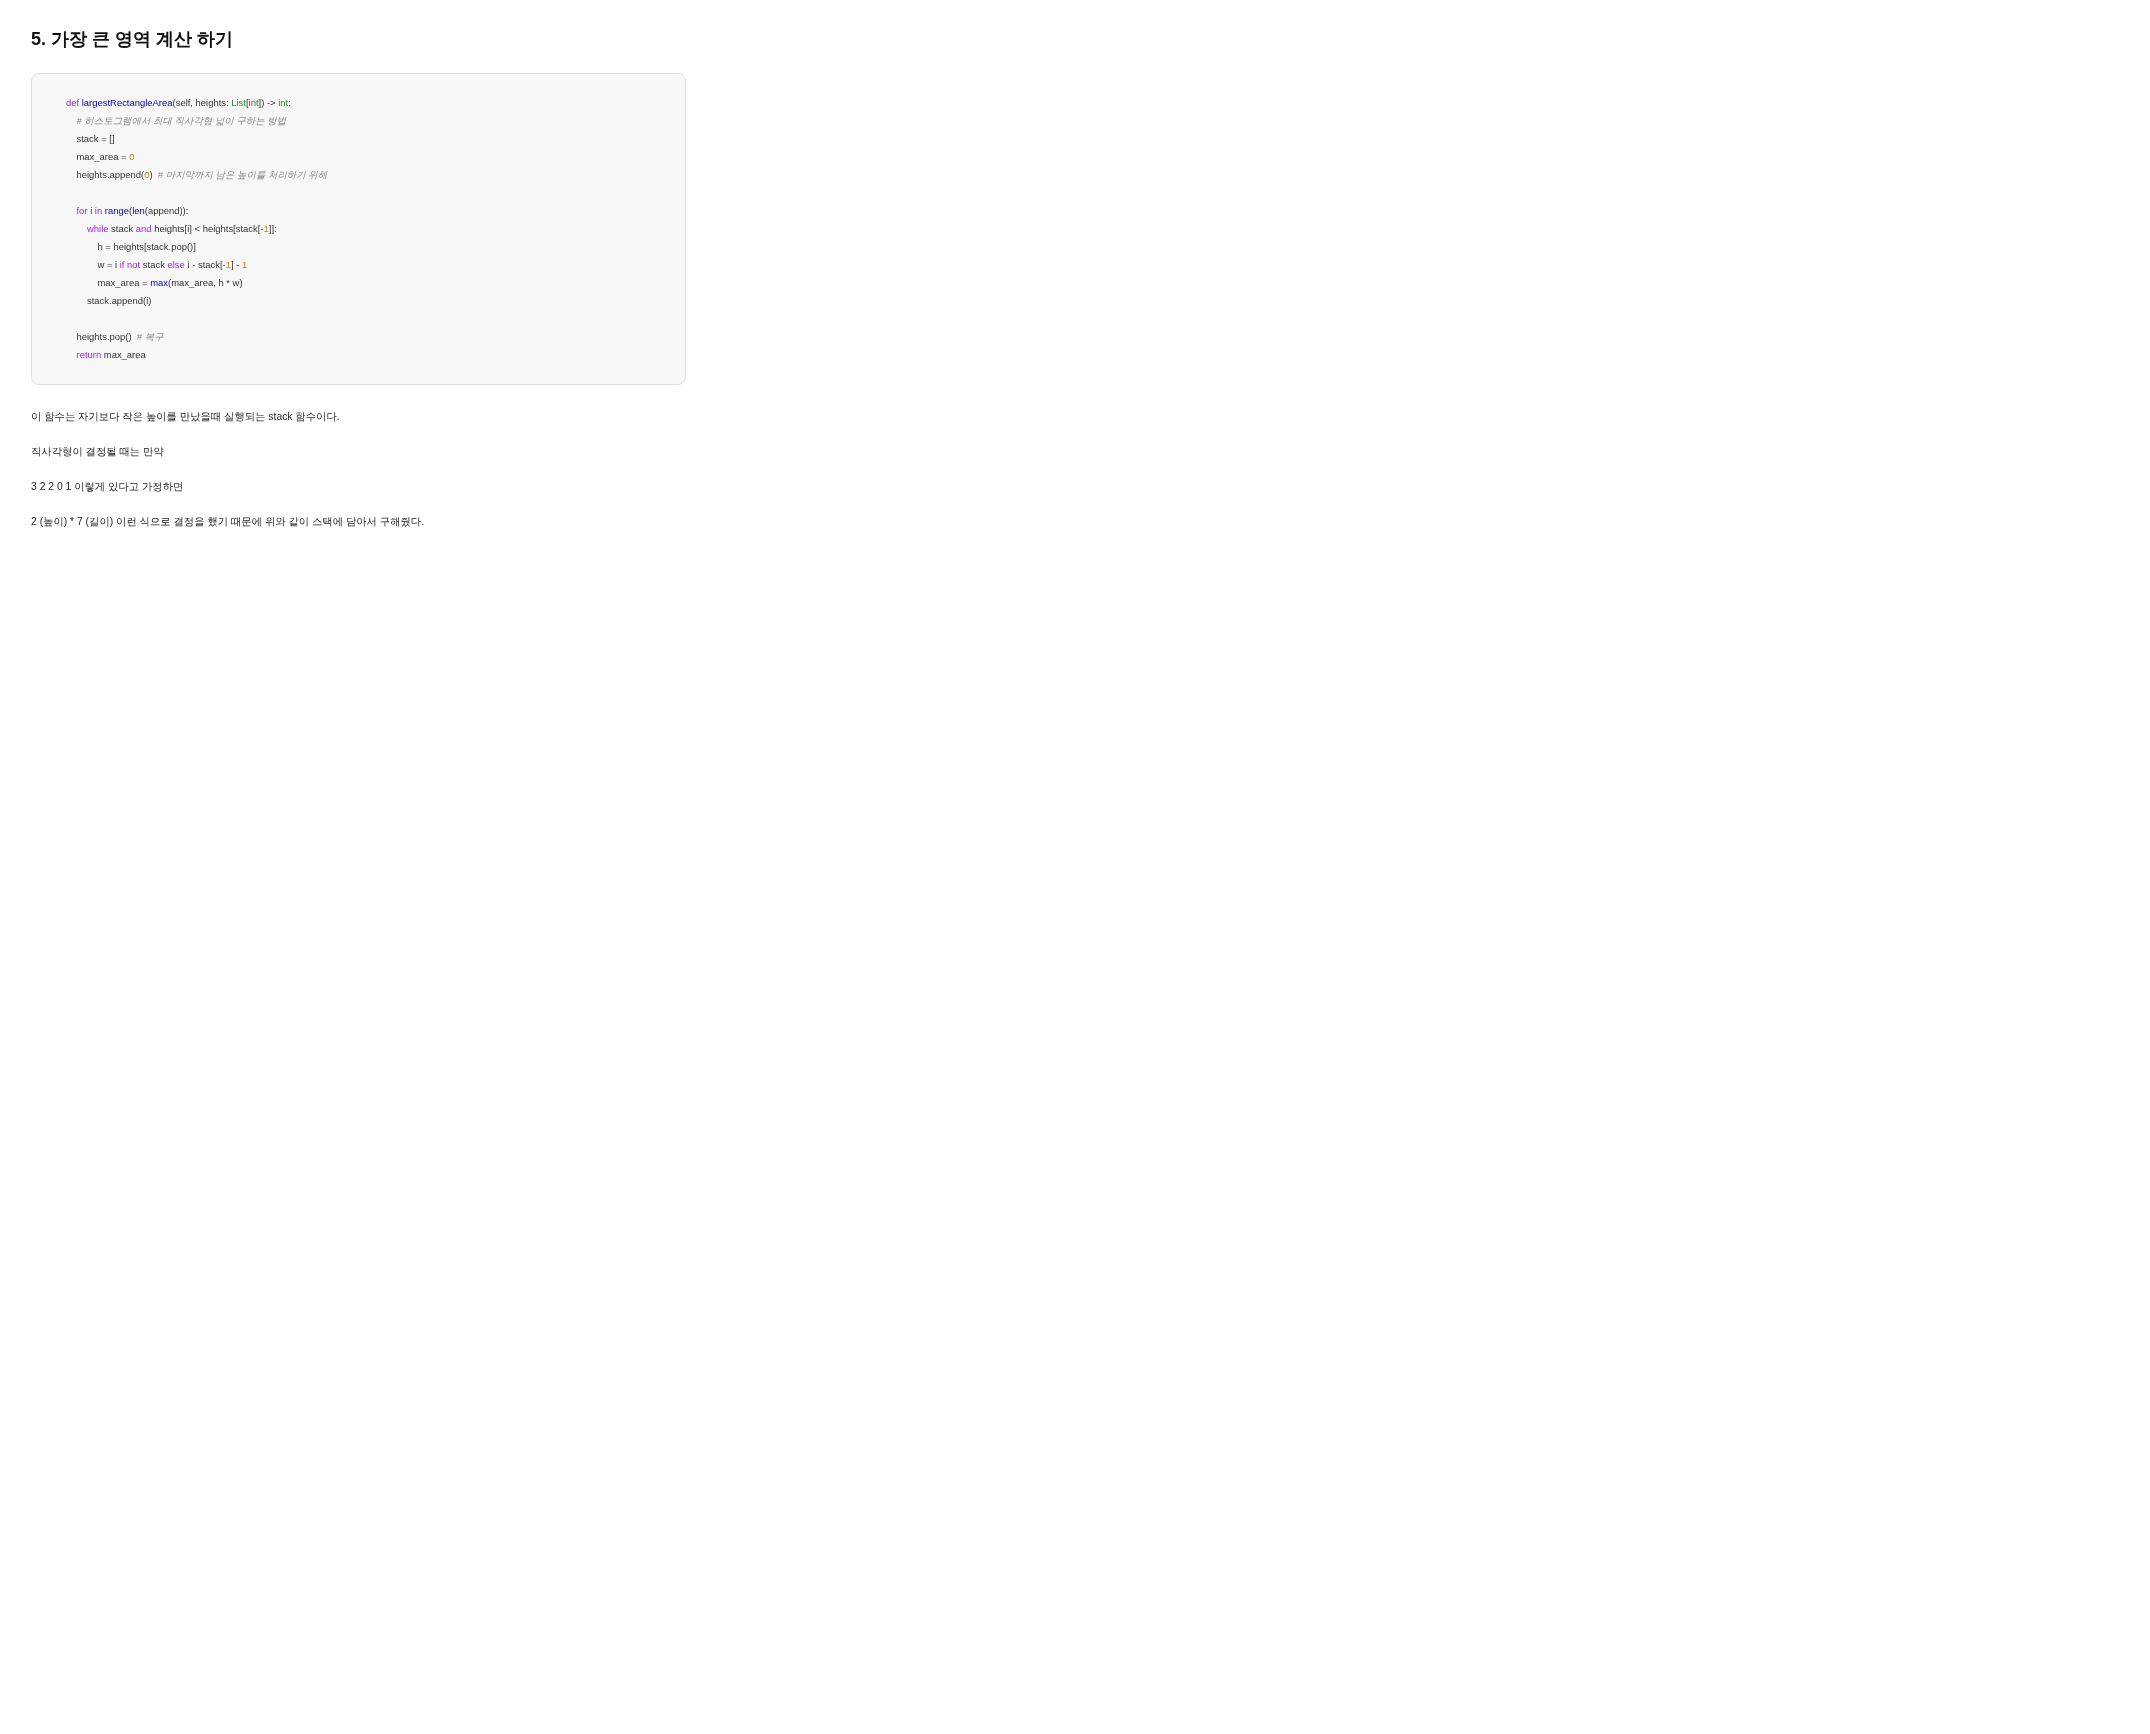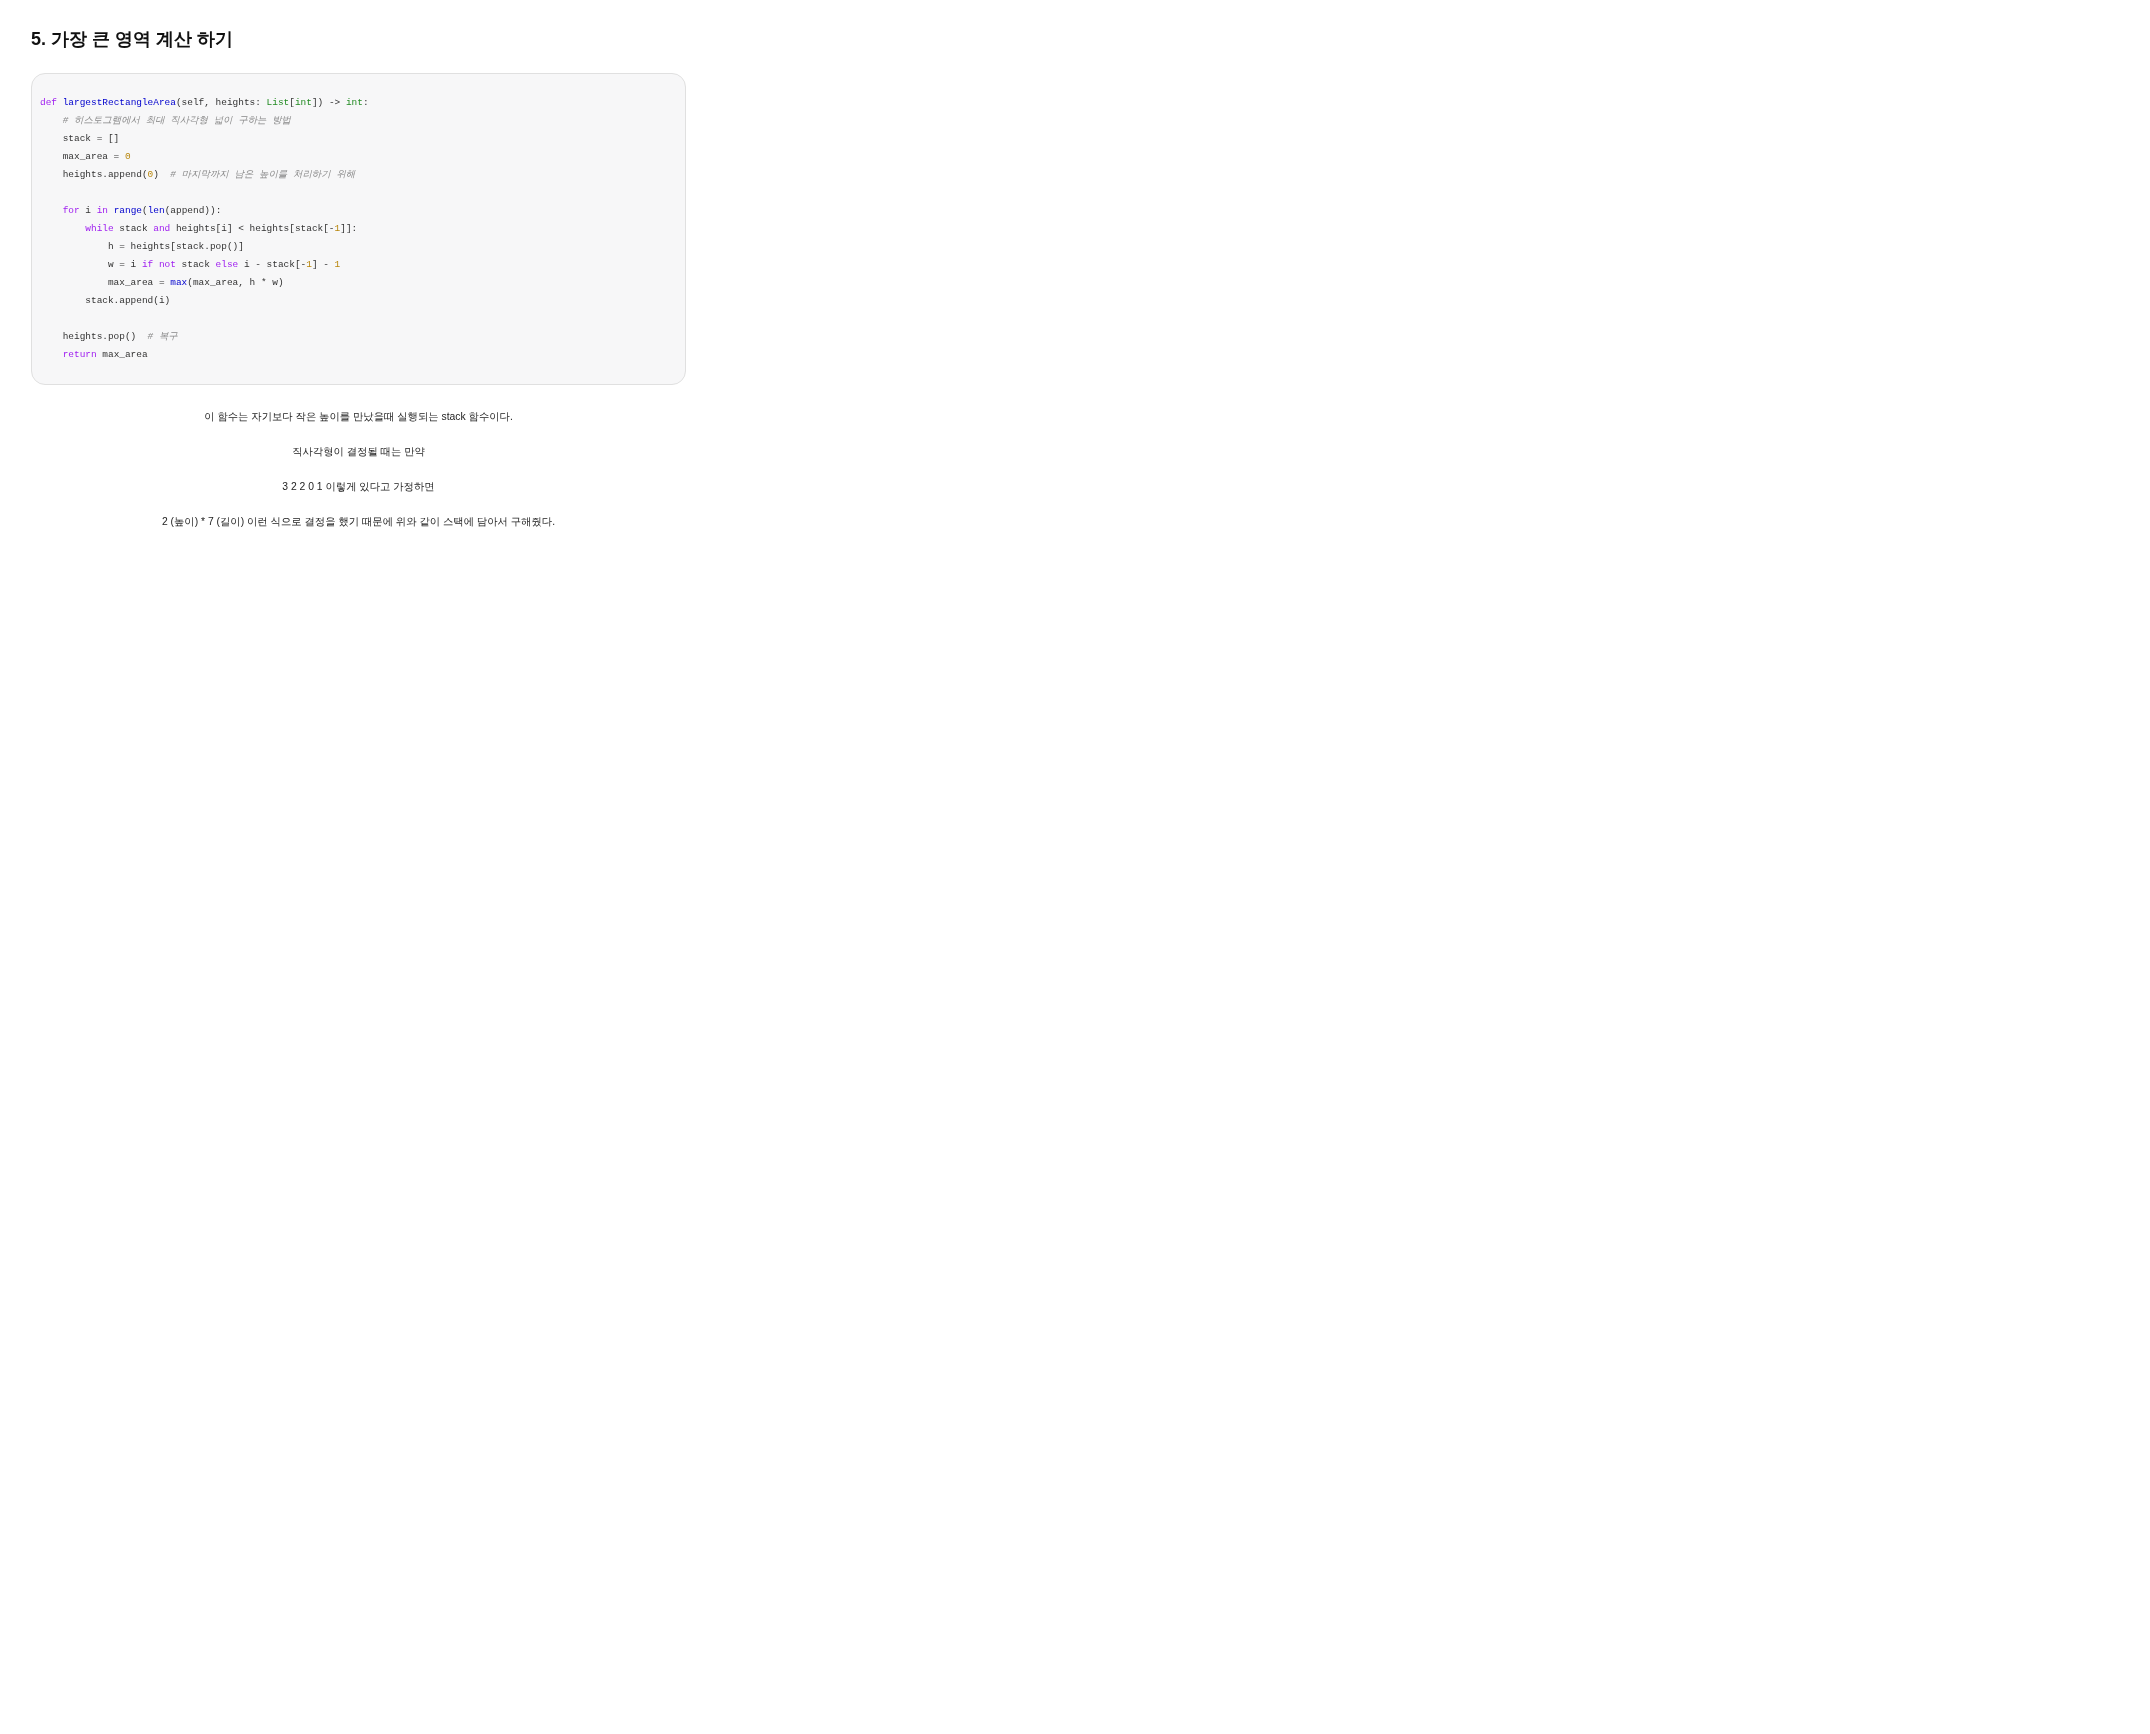--- a/index.html
+++ b/index.html
@@ -19,24 +19,24 @@
     h2 {
       font-size: 2rem;
       font-weight: 700;
       margin-bottom: 22.4px;
       color: #111;
     }
 
     .code-block {
       background: #f7f7f8;
       border: 0.6px solid #e0e0e0;
-      border-radius: 14px;
-      padding: 20px 8px;
+      border-radius: 8px;
+      padding: 20px 34px;
       margin-bottom: 22.4px;
-      font-family: Liberation Mono, monospace;
+      font-family: Liberation Sans, sans-serif;
       font-size: 1.05rem;
       line-height: 1.9;
       overflow-x: auto;
     }
 
     .code-line {
       white-space: pre;
       display: block;
     }
 
@@ -47,21 +47,20 @@
     .number { color: #b8860b; }
     .plain { color: #333; }
     .builtin { color: #0000cd; }
     .op { color: #333; }
 
     .prose {
       font-size: 1.15rem;
       line-height: 1.85;
       color: #222;
       margin-bottom: 18px;
-      text-align: center;
     }
 
     .prose p {
       margin-bottom: 15.7px;
     }
   </style>
 </head>
 <body>
 
 <h2>5. 가장 큰 영역 계산 하기</h2>

